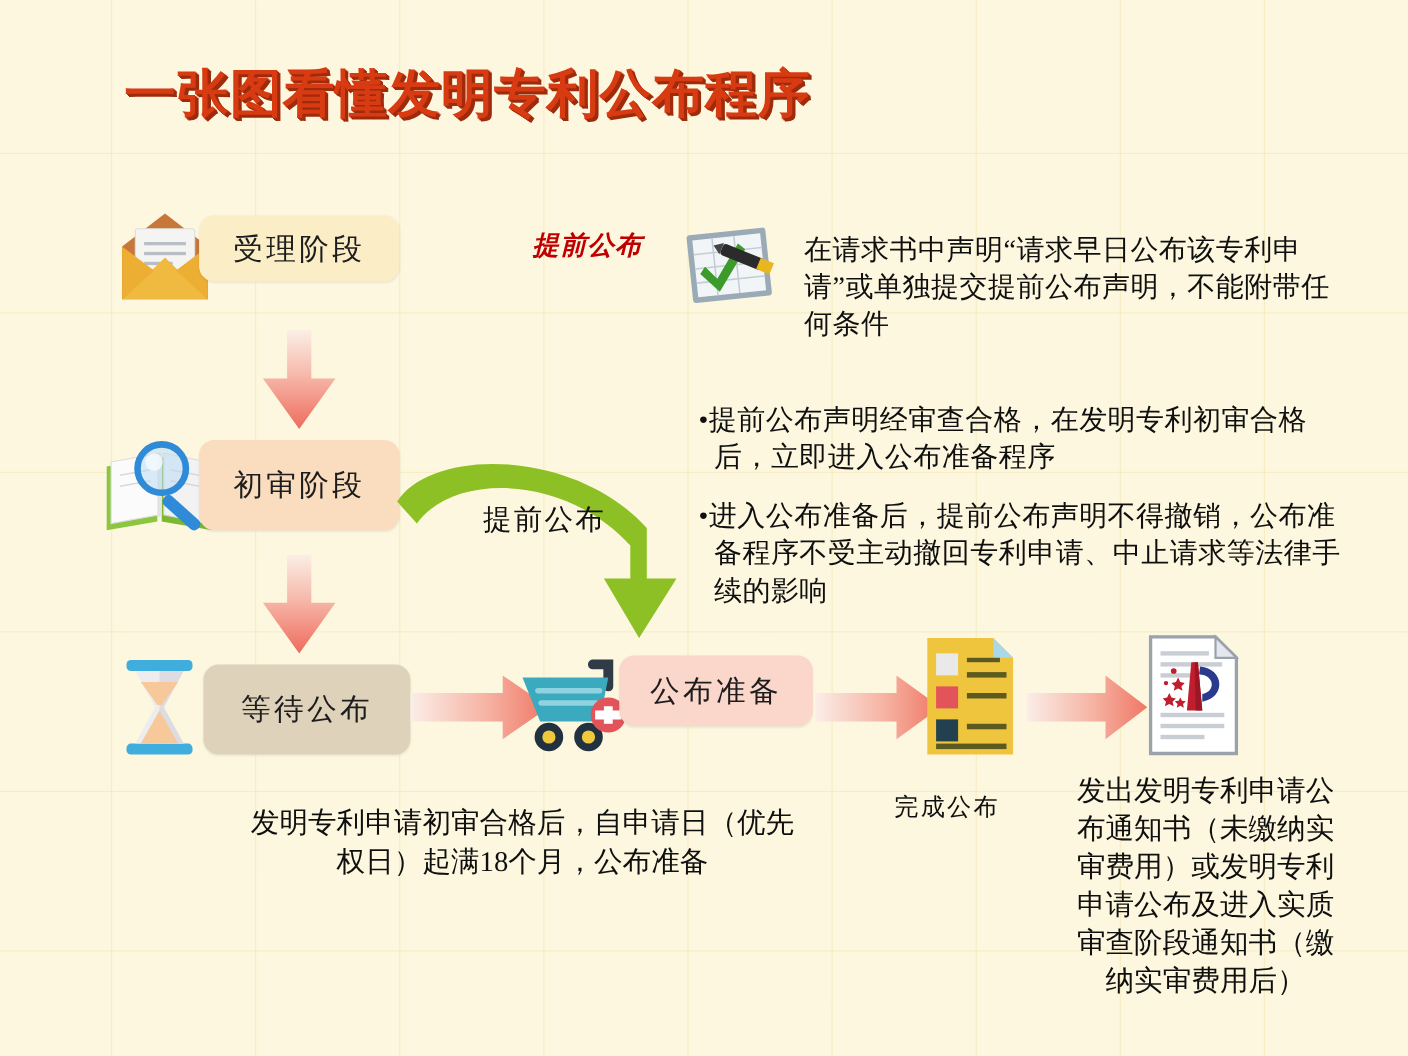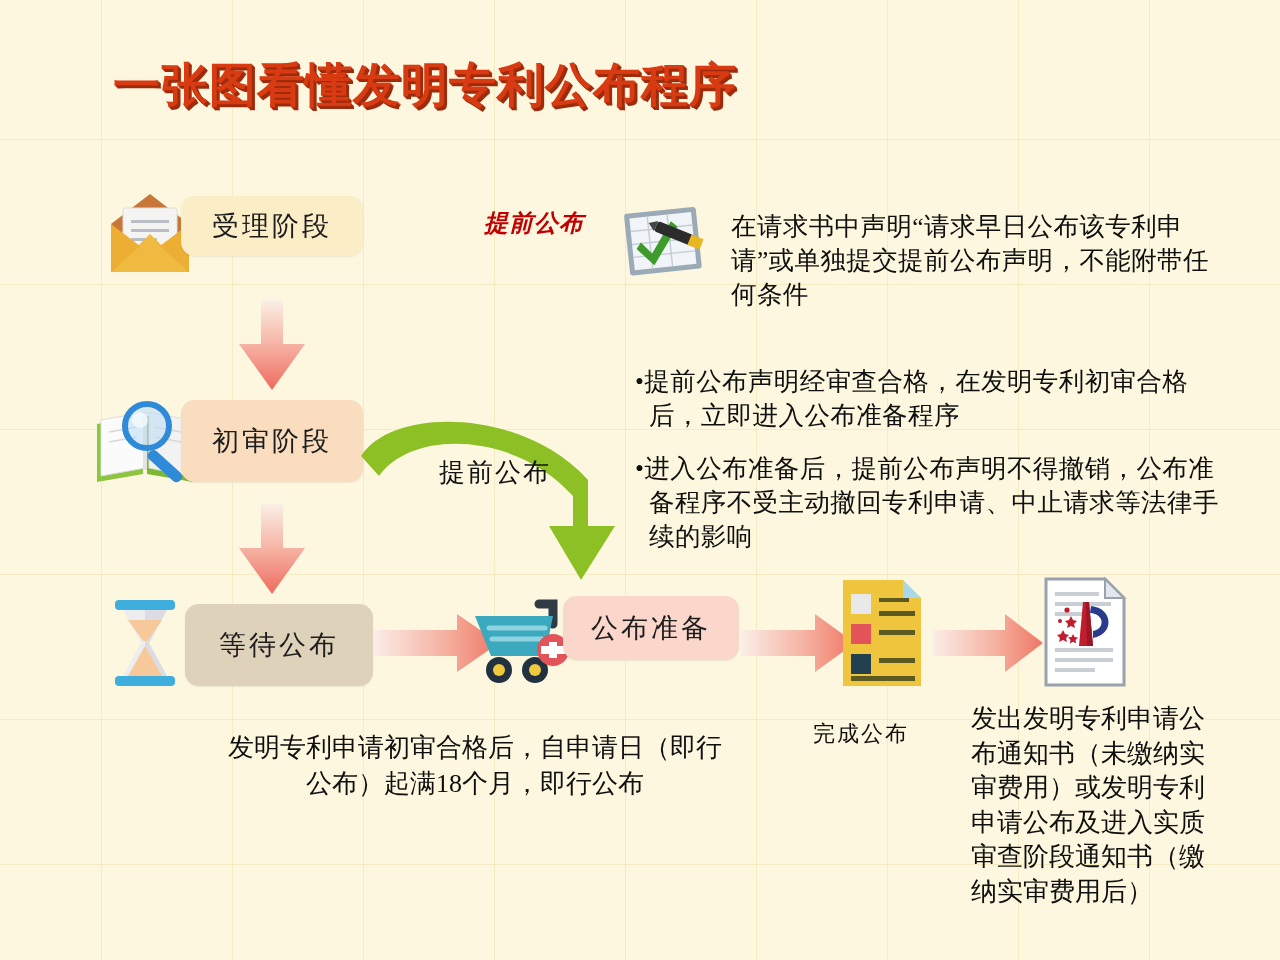--- a/index.html
+++ b/index.html
@@ -103,21 +103,21 @@
     left: 190px; top: 730px; width: 500px;
     text-align: center;
     font-size: 26px; line-height: 1.38; color: #0f0f0f;
   }
   #label-done {
     left: 778px; top: 719px;
     font-size: 22px; color: #0f0f0f; letter-spacing: 2px;
   }
   #para-notice {
     left: 936px; top: 702px; width: 250px;
-    text-align: left;
+    text-align: center;
     font-size: 26px; line-height: 1.33; color: #0f0f0f;
   }
 
   
   .icon { display: block; }
   #icon-envelope { left: 72px; top: 188px; width: 86px; height: 90px; }
   #icon-clipboard { left: 582px; top: 196px; width: 96px; height: 92px; }
   #icon-book { left: 58px; top: 396px; width: 108px; height: 92px; }
   #icon-hourglass { left: 76px; top: 596px; width: 68px; height: 94px; }
   #icon-cart { left: 434px; top: 594px; width: 108px; height: 94px; }
@@ -341,17 +341,17 @@
       <g fill="#C01E2E">
         <path d="M28 40 l2 4 4 1 -3 3 1 4 -4 -2 -4 2 1 -4 -3 -3 4 -1 Z"></path>
         <path d="M20 54 l2 4 4 1 -3 3 1 4 -4 -2 -4 2 1 -4 -3 -3 4 -1 Z"></path>
         <path d="M30 58 l1.5 3 3.5 .6 -2.5 2.4 .7 3.4 -3.2 -1.7 -3.2 1.7 .7 -3.4 -2.5 -2.4 3.5 -.6 Z"></path>
         <circle cx="24" cy="34" r="2.6"></circle>
         <circle cx="17" cy="45" r="2"></circle>
       </g>
     </svg>
   </div>
 
-  <div id="para-18mo" class="abs">发明专利申请初审合格后，自申请日（即行公布）起满18个月，即行公布</div>
+  <div id="para-18mo" class="abs">发明专利申请初审合格后，自申请日（优先权日）起满18个月，公布准备</div>
   <div id="label-done" class="abs">完成公布</div>
   <div id="para-notice" class="abs">发出发明专利申请公布通知书（未缴纳实审费用）或发明专利申请公布及进入实质审查阶段通知书（缴纳实审费用后）</div>
 
 </div>
 
 </body></html>

